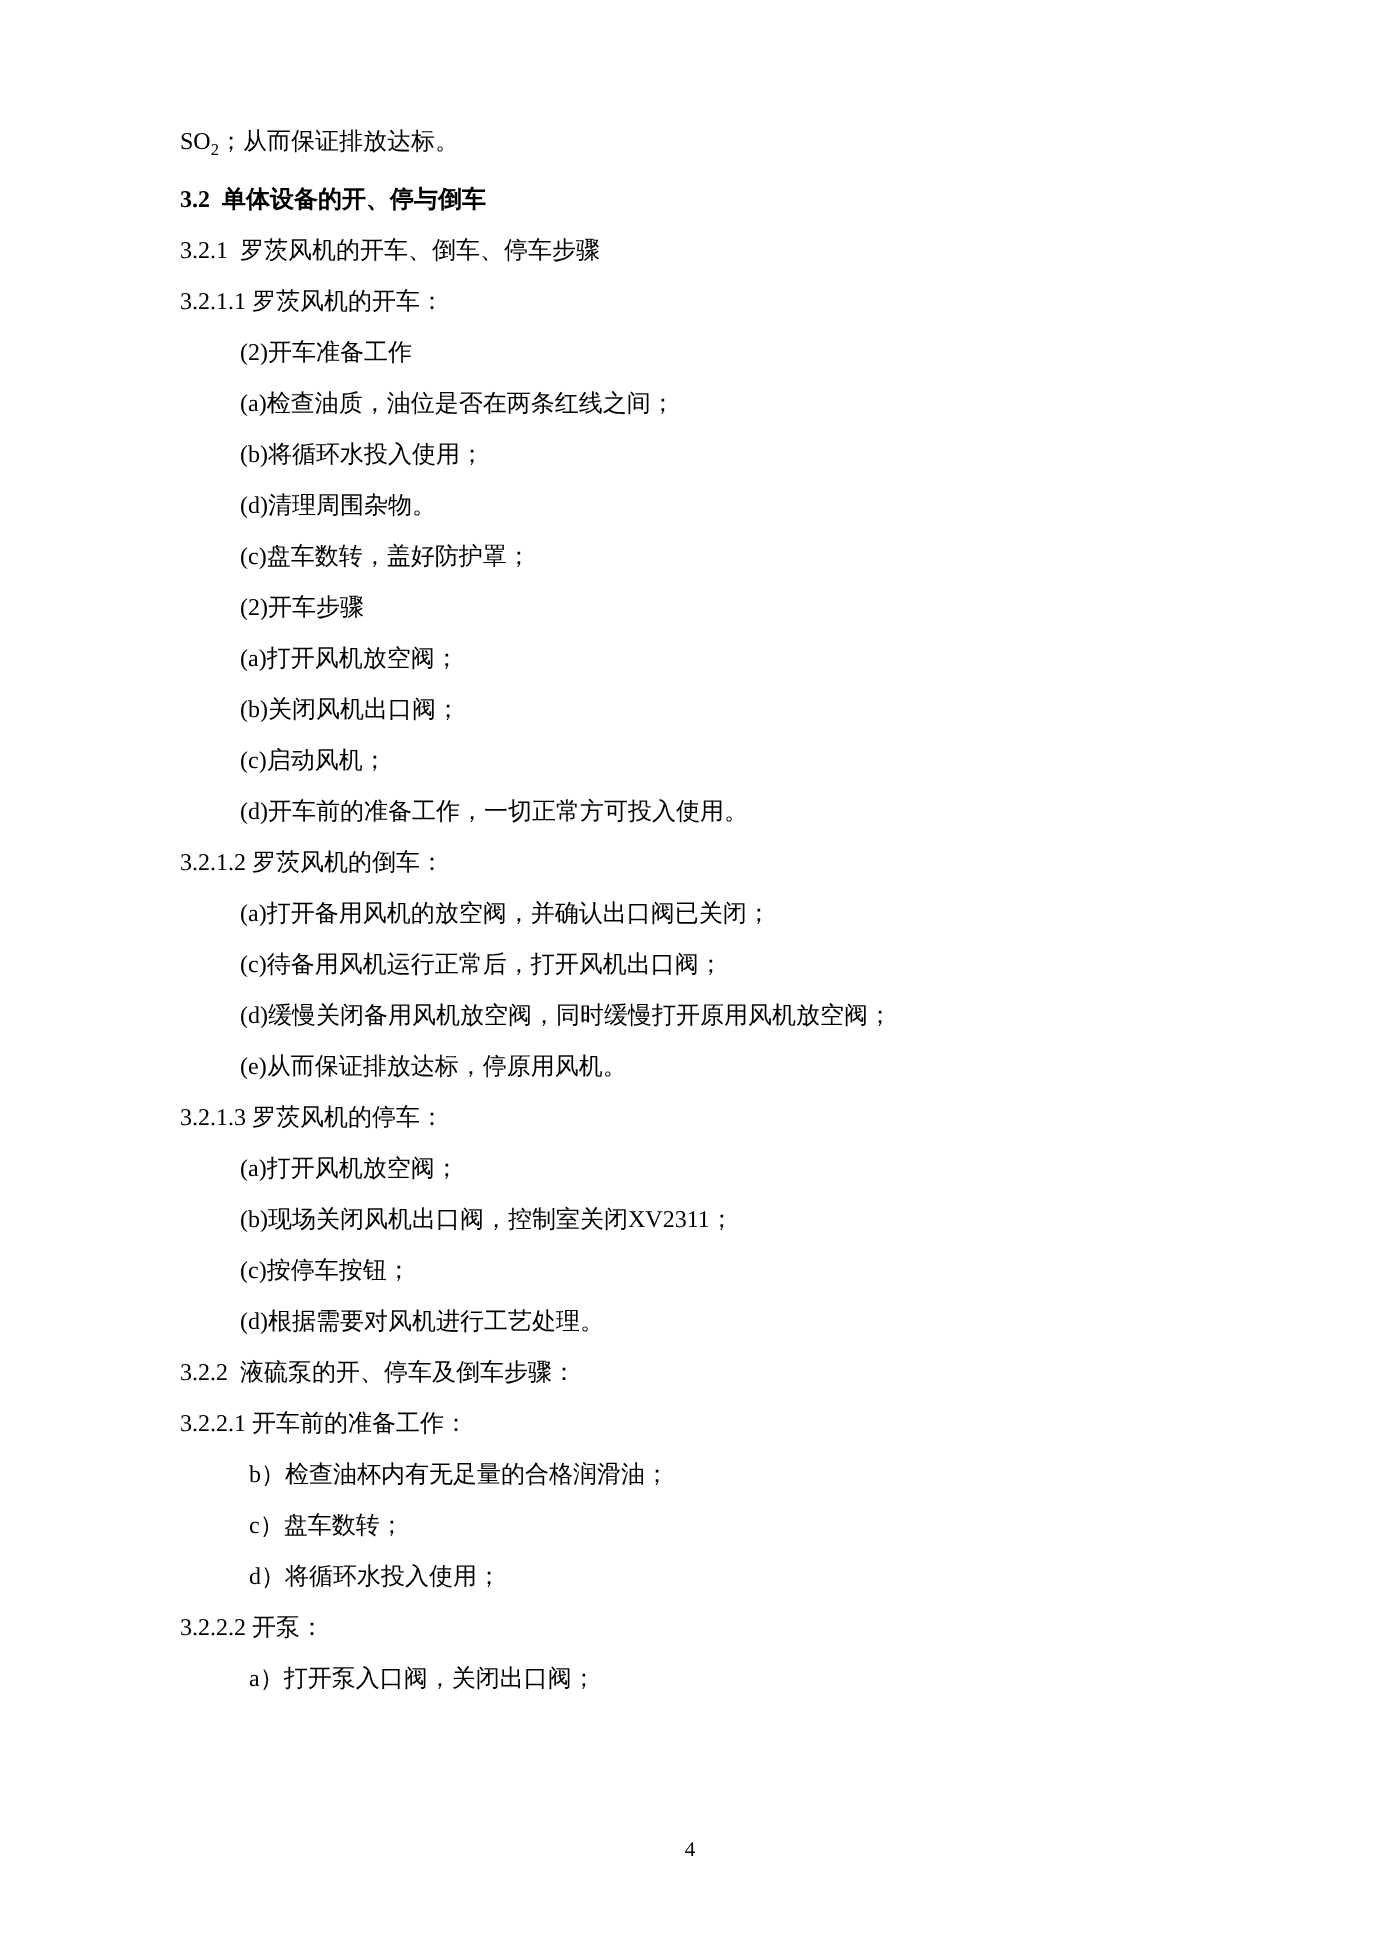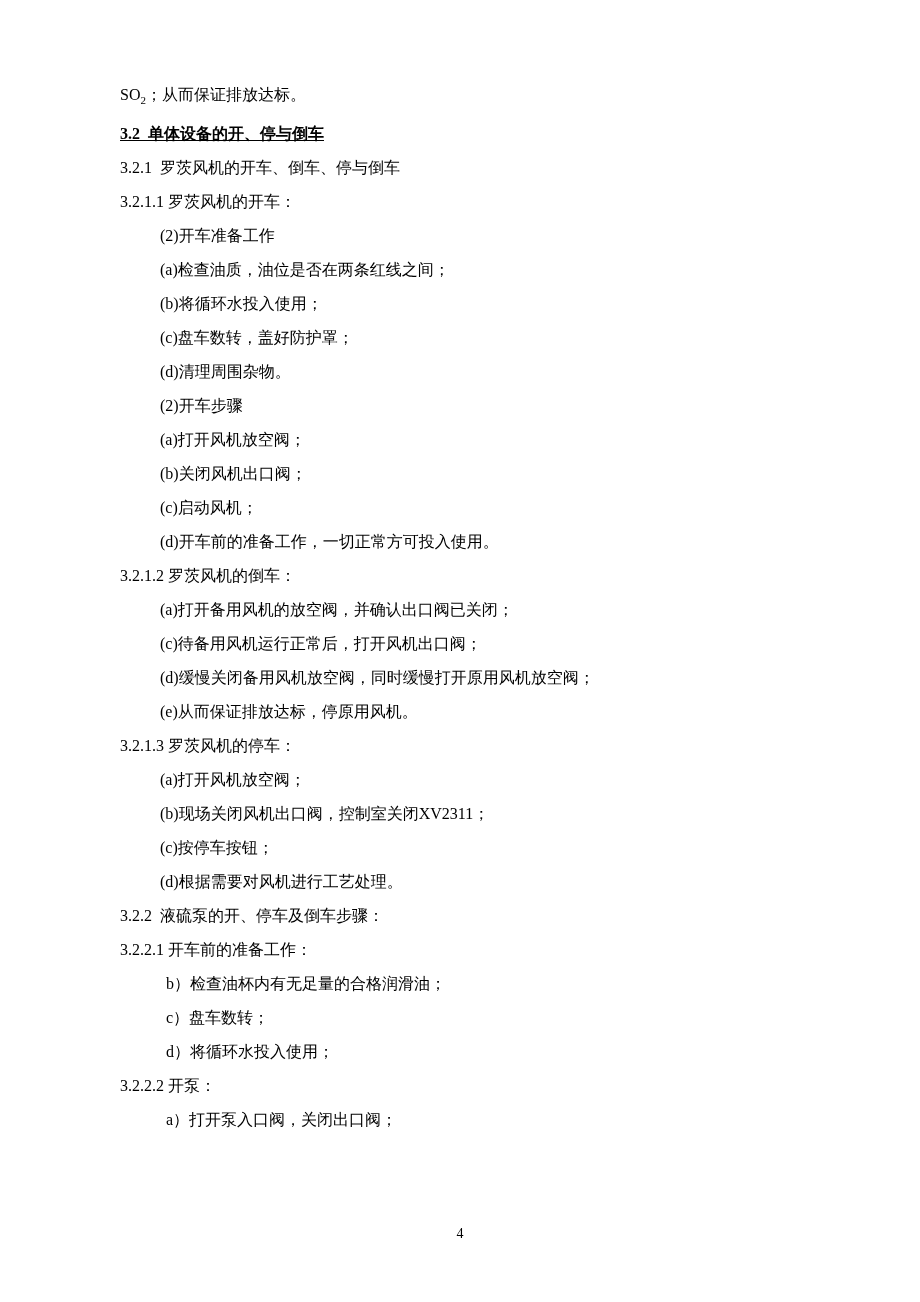--- a/index.html
+++ b/index.html
@@ -16,21 +16,20 @@
     padding: 78px 120px 46px 120px;
     position: relative;
   }
   .line {
     font-size: 16px;
     line-height: 34px;
     white-space: pre;
   }
   .bold {
     font-weight: bold;
-    text-decoration: underline;
   }
   .sub {
     font-size: 11px;
     vertical-align: sub;
   }
   .page-number {
     position: absolute;
     bottom: 60px;
     left: 0;
     width: 100%;
@@ -43,27 +42,27 @@
 </style>
 </head>
 <body>
 
 <div class="page">
 
   <div class="line"><span>SO</span><span class="sub">2</span><span>；从而保证排放达标。</span></div>
 
   <div class="line bold">3.2  单体设备的开、停与倒车</div>
 
-  <div class="line">3.2.1  罗茨风机的开车、倒车、停与倒车</div>
+  <div class="line">3.2.1  罗茨风机的开车、倒车、停车步骤</div>
   <div class="line">3.2.1.1 罗茨风机的开车：</div>
   <div class="line indent-1">(2)开车准备工作</div>
   <div class="line indent-1">(a)检查油质，油位是否在两条红线之间；</div>
   <div class="line indent-1">(b)将循环水投入使用；</div>
+  <div class="line indent-1">(d)清理周围杂物。</div>
   <div class="line indent-1">(c)盘车数转，盖好防护罩；</div>
-  <div class="line indent-1">(d)清理周围杂物。</div>
   <div class="line indent-1">(2)开车步骤</div>
   <div class="line indent-1">(a)打开风机放空阀；</div>
   <div class="line indent-1">(b)关闭风机出口阀；</div>
   <div class="line indent-1">(c)启动风机；</div>
   <div class="line indent-1">(d)开车前的准备工作，一切正常方可投入使用。</div>
 
   <div class="line">3.2.1.2 罗茨风机的倒车：</div>
   <div class="line indent-1">(a)打开备用风机的放空阀，并确认出口阀已关闭；</div>
   <div class="line indent-1">(c)待备用风机运行正常后，打开风机出口阀；</div>
   <div class="line indent-1">(d)缓慢关闭备用风机放空阀，同时缓慢打开原用风机放空阀；</div>

